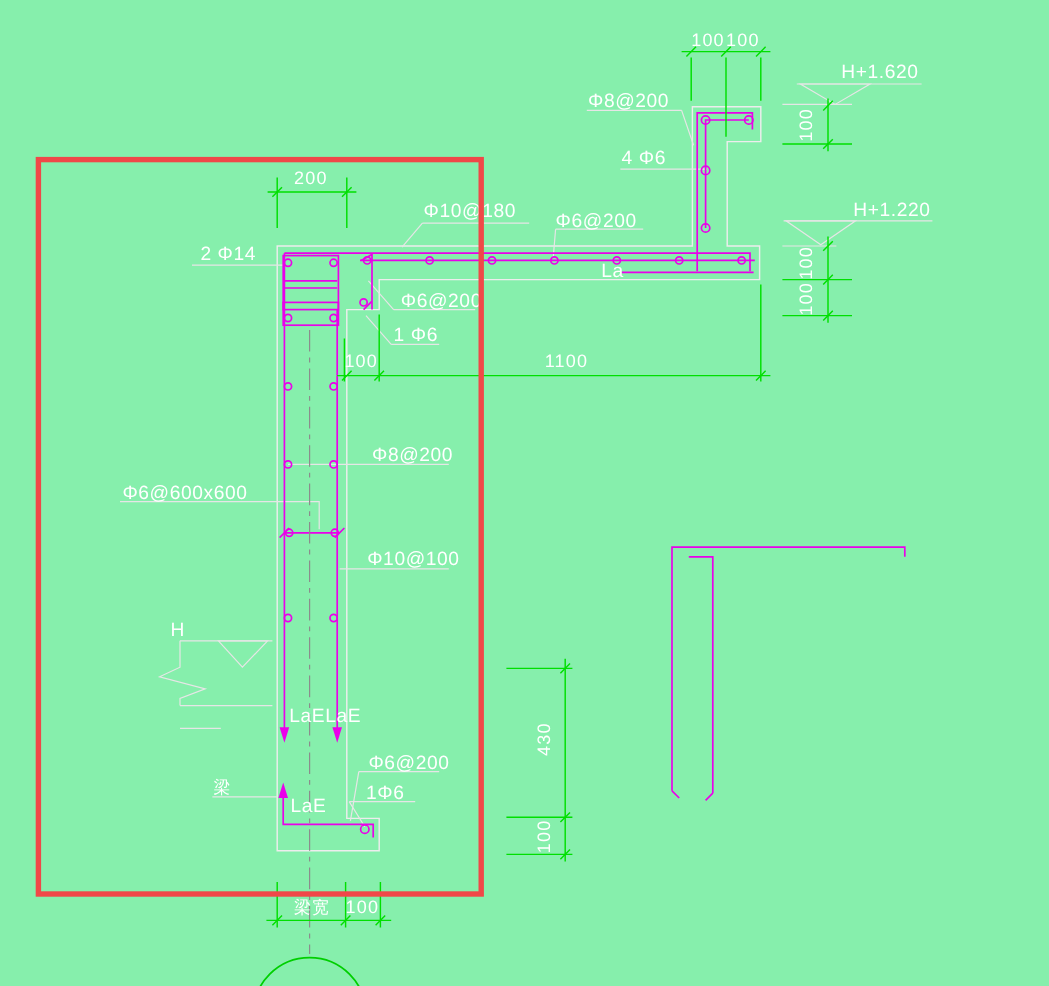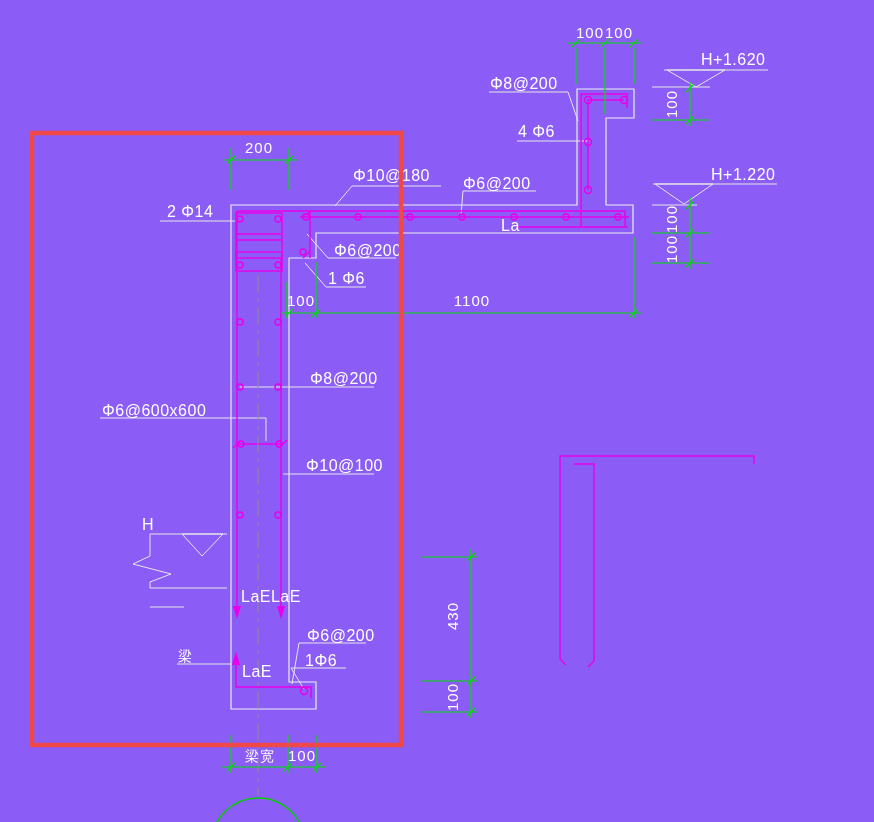--- a/index.html
+++ b/index.html
@@ -1,16 +1,16 @@
 <!DOCTYPE html>
 <html><head>
 <meta charset="utf-8">
 <style>
   html,body{margin:0;padding:0;background:#000;}
-  .canvas{position:relative;width:874px;height:822px;background:#8b5cf6;overflow:hidden;
+  .canvas{position:relative;width:874px;height:822px;background:#86efac;overflow:hidden;
           font-family:"Liberation Sans", sans-serif;}
   svg{position:absolute;left:0;top:0;}
   text{fill:#ffffff;font-family:"Liberation Sans", sans-serif;font-weight:400;}
   .t-dim{font-size:15px;letter-spacing:1px;}
   .t-lbl{font-size:16px;letter-spacing:0.5px;}
   .t-cn{font-size:14px;letter-spacing:1px;}
   .w{stroke:#ededed;stroke-width:1.2;fill:none;}
   .wl{stroke:#e6e6e6;stroke-width:1;fill:none;}
   .g{stroke:#00df00;stroke-width:1.2;fill:none;}
   .m{stroke:#ea00ea;stroke-width:1.4;fill:none;}

